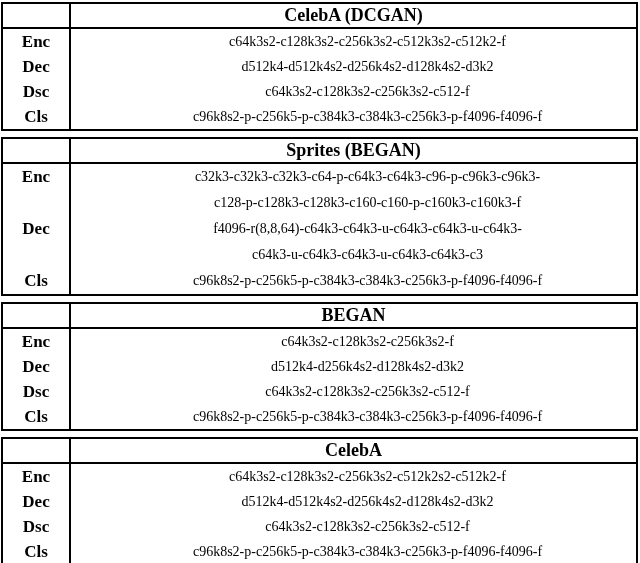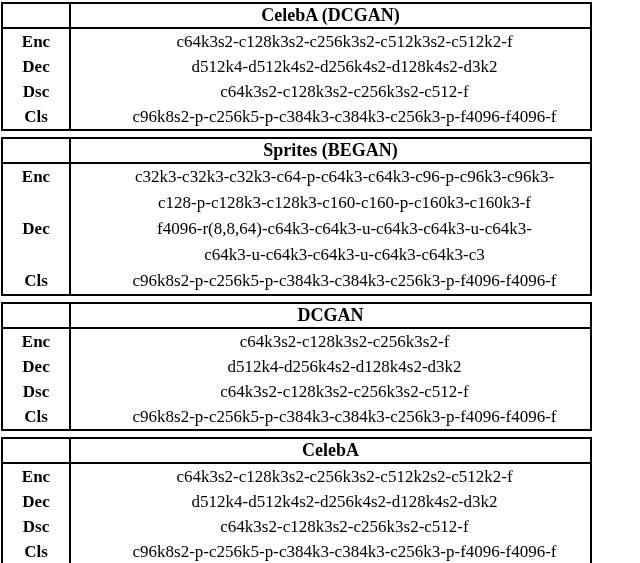--- a/index.html
+++ b/index.html
@@ -11,21 +11,21 @@
     overflow: hidden;
   }
   #root {
     padding: 2px 1px 0 1px;
     display: flex;
     flex-direction: column;
     gap: 6px;
   }
   table.arch-table {
     border-collapse: collapse;
-    width: 591px;
+    width: 637px;
     table-layout: fixed;
     border: 2px solid #000;
   }
   col.c-label { width: 68px; }
   th.corner {
     border-right: 2px solid #000;
     border-bottom: 2px solid #000;
     height: 25px;
   }
   th.title {
@@ -45,21 +45,21 @@
     vertical-align: top;
     line-height: 25px;
     padding: 0;
   }
   td.content {
     text-align: center;
     vertical-align: top;
     padding: 0;
   }
   .line {
-    font-size: 17px;
+    font-size: 14px;
     line-height: 25px;
     white-space: nowrap;
     padding-left: 28px;
   }
   
   table.multiline td.label,
   table.multiline .line { line-height: 26px; }
 </style>
 </head>
 <body>
@@ -147,21 +147,21 @@
   </table>
 
   <table class="arch-table">
     <colgroup>
       <col class="c-label">
       <col class="c-content">
     </colgroup>
     <thead>
       <tr>
         <th class="corner"></th>
-        <th class="title">DCGAN</th>
+        <th class="title">BEGAN</th>
       </tr>
     </thead>
     <tbody>
   <tr class="arch-row">
     <td class="label">Enc</td>
     <td class="content">
   <div class="line">c64k3s2-c128k3s2-c256k3s2-f</div>
 </td>
   </tr>
 

